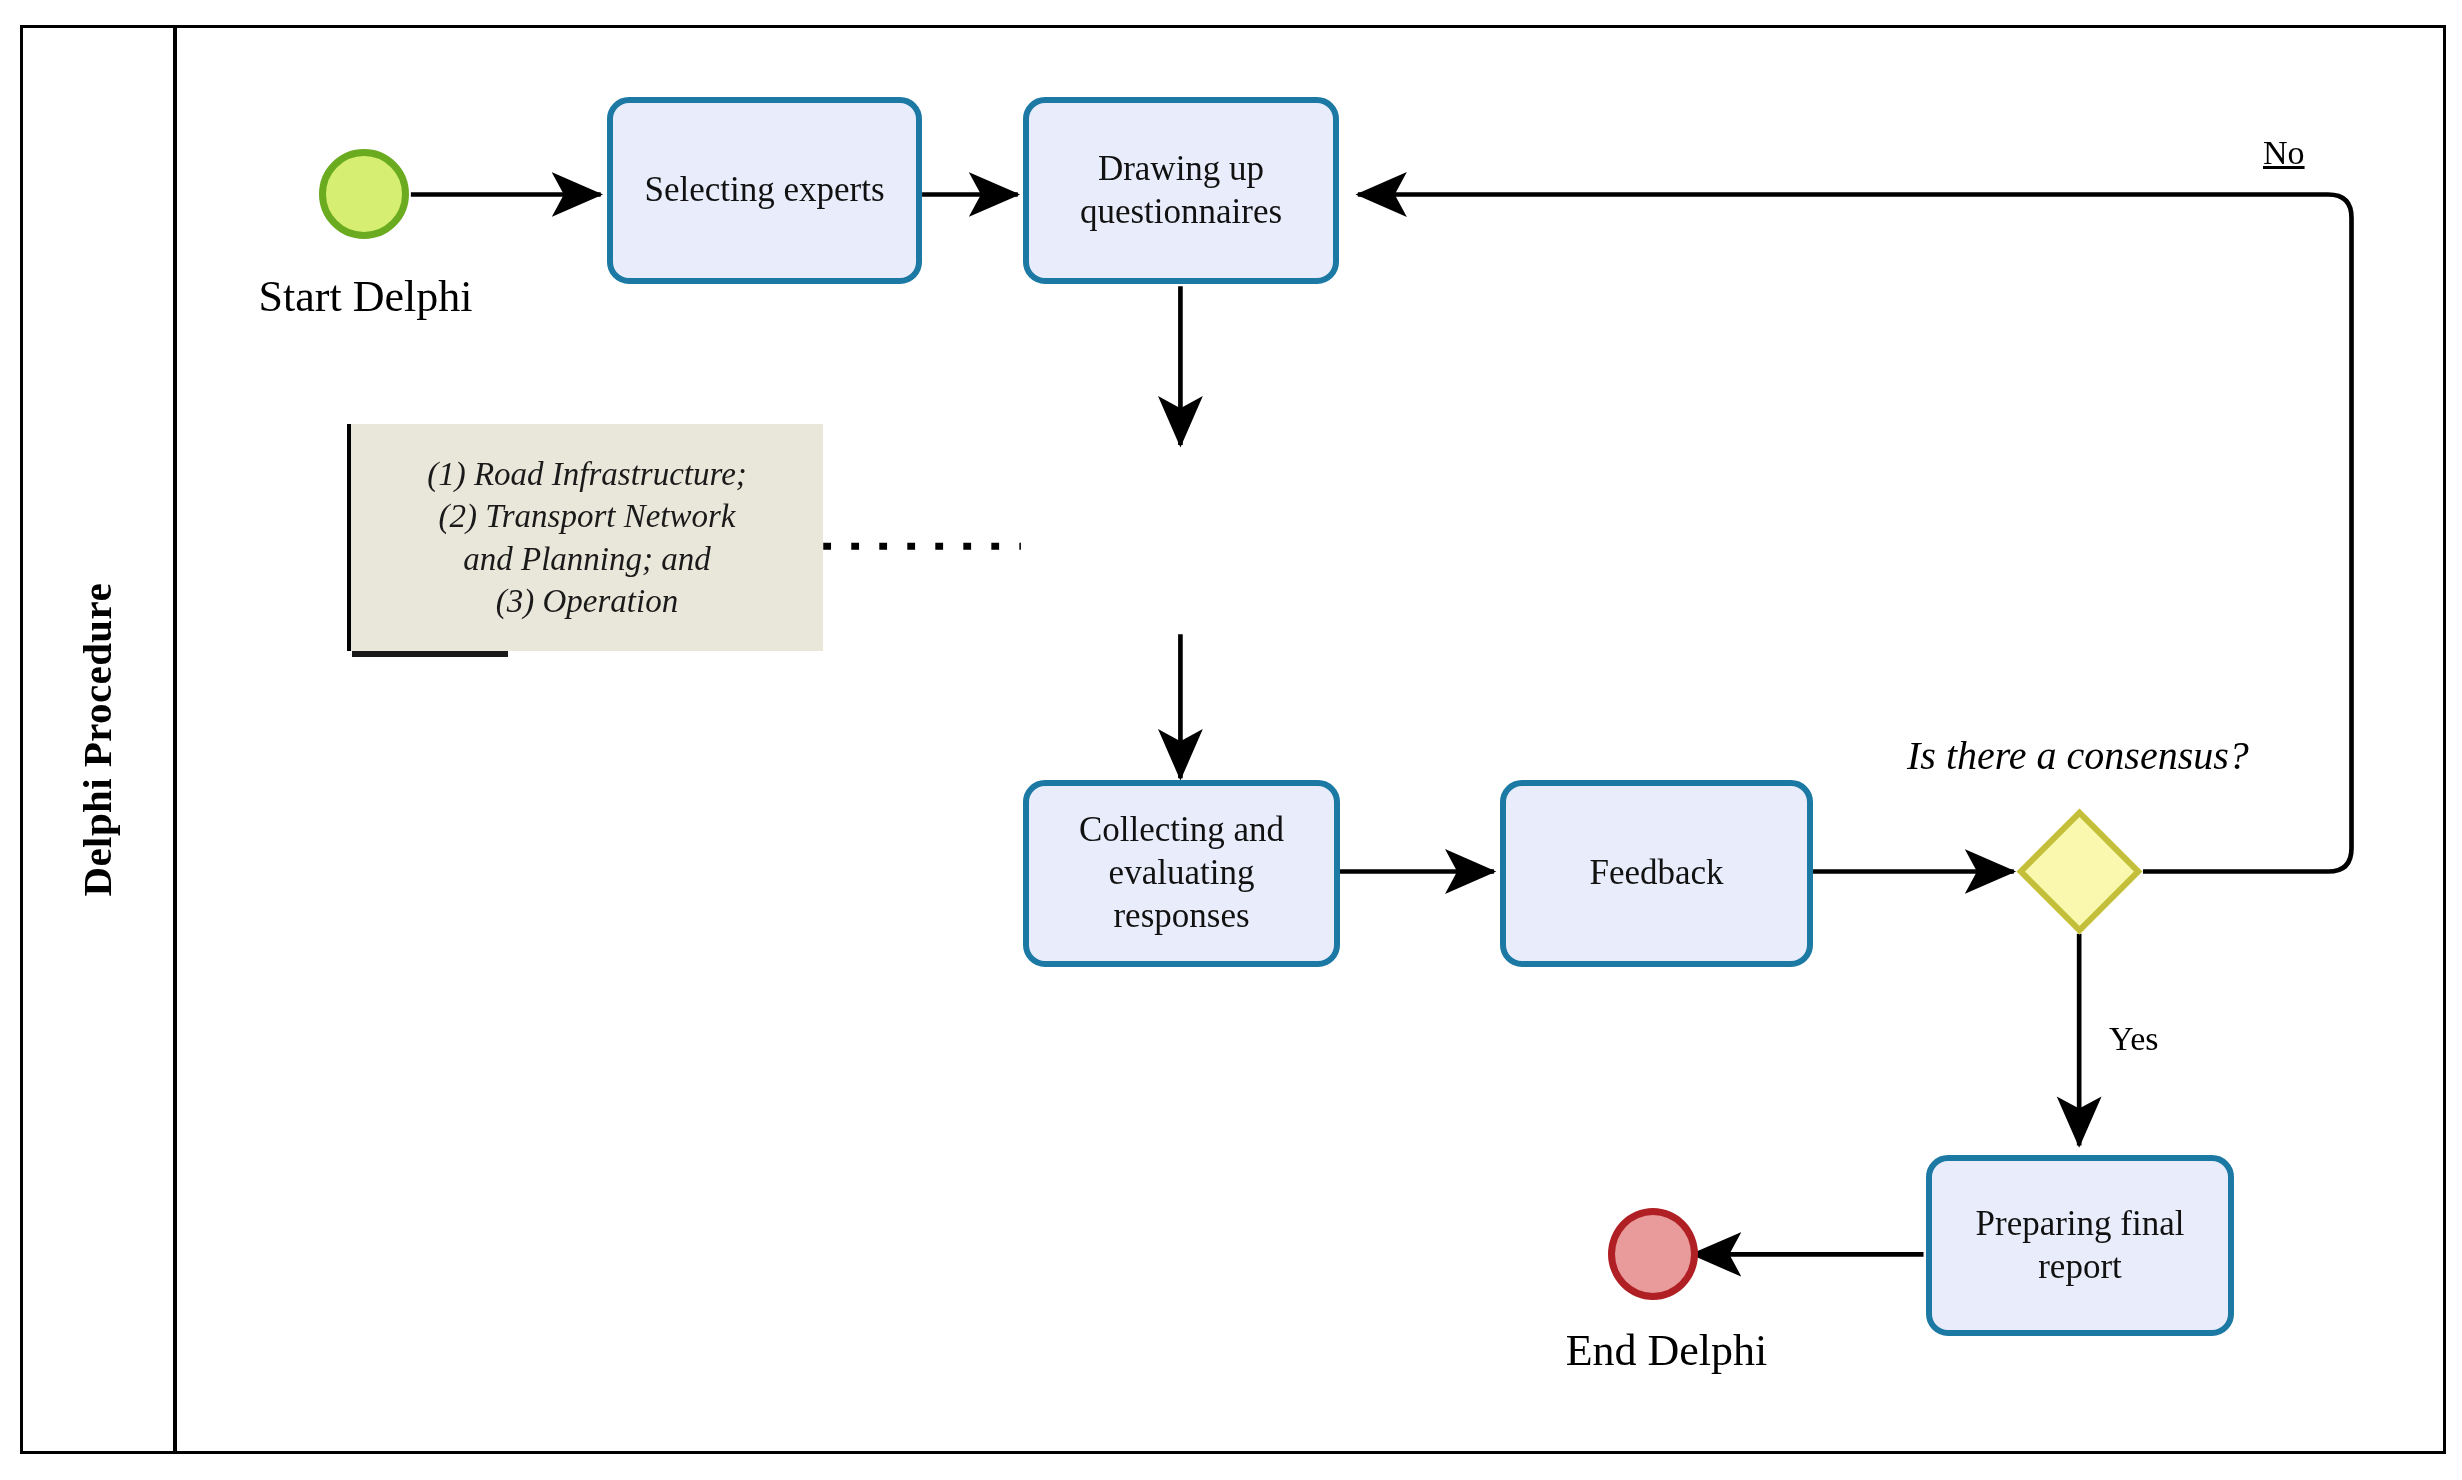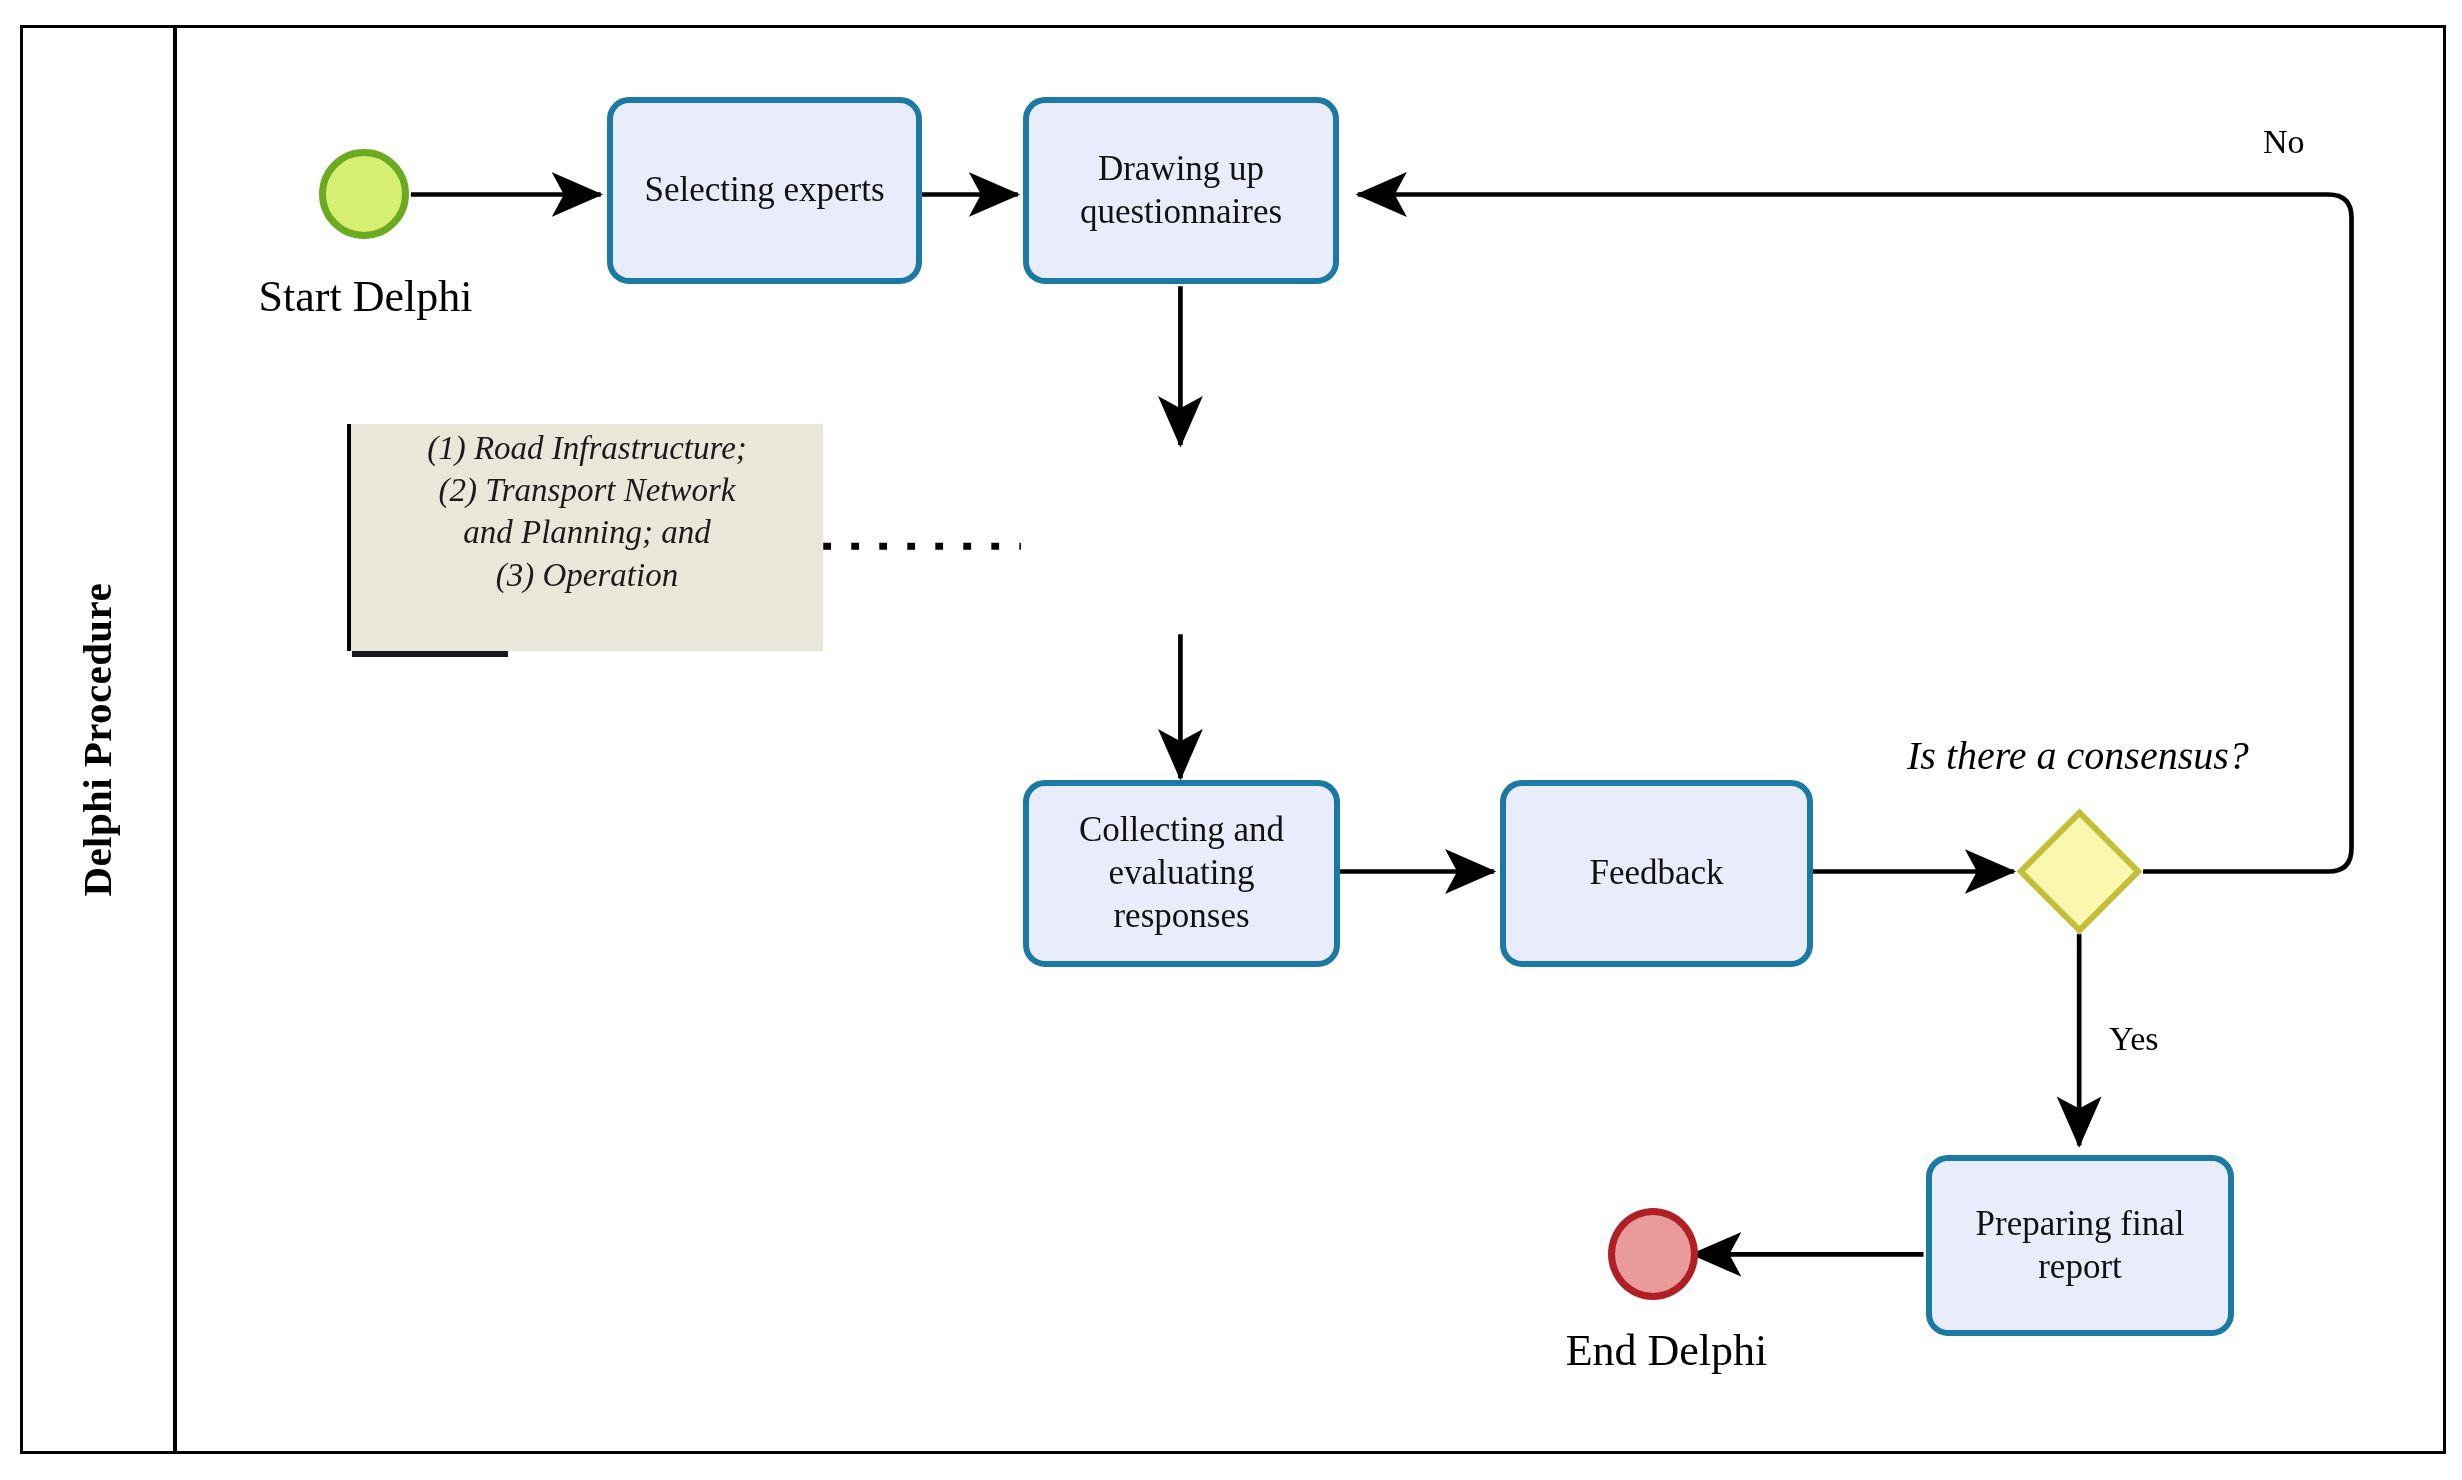--- a/index.html
+++ b/index.html
@@ -121,20 +121,21 @@
     color: #000000;
     white-space: nowrap;
   }
   
   .note {
     position: absolute;
     background: #e9e7da;
     border-left: 4.7px solid #000000;
     box-sizing: border-box;
     display: flex;
+    align-items: center;
     justify-content: center;
     text-align: center;
     font-size: 33px;
     font-style: italic;
     line-height: 1.28;
     color: #1a1a1a;
     padding: 3px 14px;
   }
   .note-shadow {
     position: absolute;
@@ -201,21 +202,21 @@
     <span>Collecting and evaluating responses</span>
   </div>
 
   <div class="task" style="left:1926px; top:1155px; width:308px; height:181px;">
     <span>Preparing final report</span>
   </div>
 
   <div class="gateway" style="left:2035px; top:827px; width:89px; height:89px;"></div>
   <div class="gateway-label" style="left:1907px; top:732px;">Is there a consensus?</div>
 
-  <div class="flow-label" style="left:2263px; top:123px;">No</div>
+  <div class="flow-label" style="left:2263px; top:134px;text-decoration:underline;">No</div>
   <div class="flow-label" style="left:2109px; top:1020px;text-align:center;">Yes</div>
 
   <div class="event end" style="left:1608px; top:1208px; width:90px; height:92px;"></div>
   <div class="event-label" style="left:1511px; top:1325px; width:311px;">End Delphi</div>
 
   <div class="note-shadow" style="left:352px; top:430px; width:156px; height:227px;"></div>
   <div class="note" style="left:347px; top:424px; width:476px; height:227px;">
     <div>
       <div>(1) Road Infrastructure;</div>
       <div>(2) Transport Network</div>

